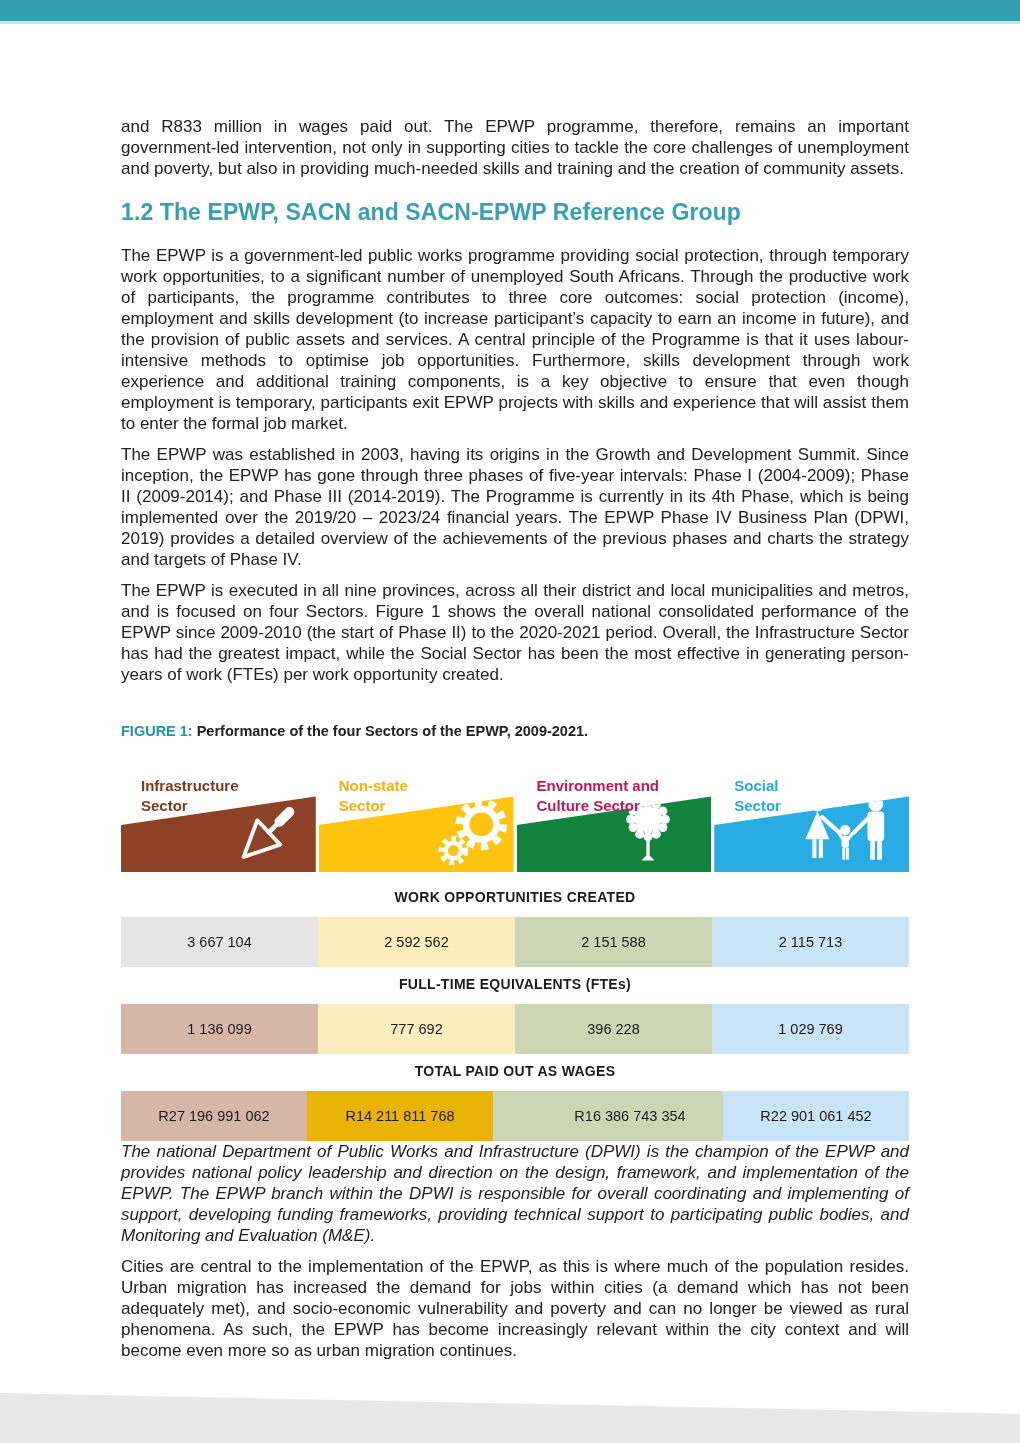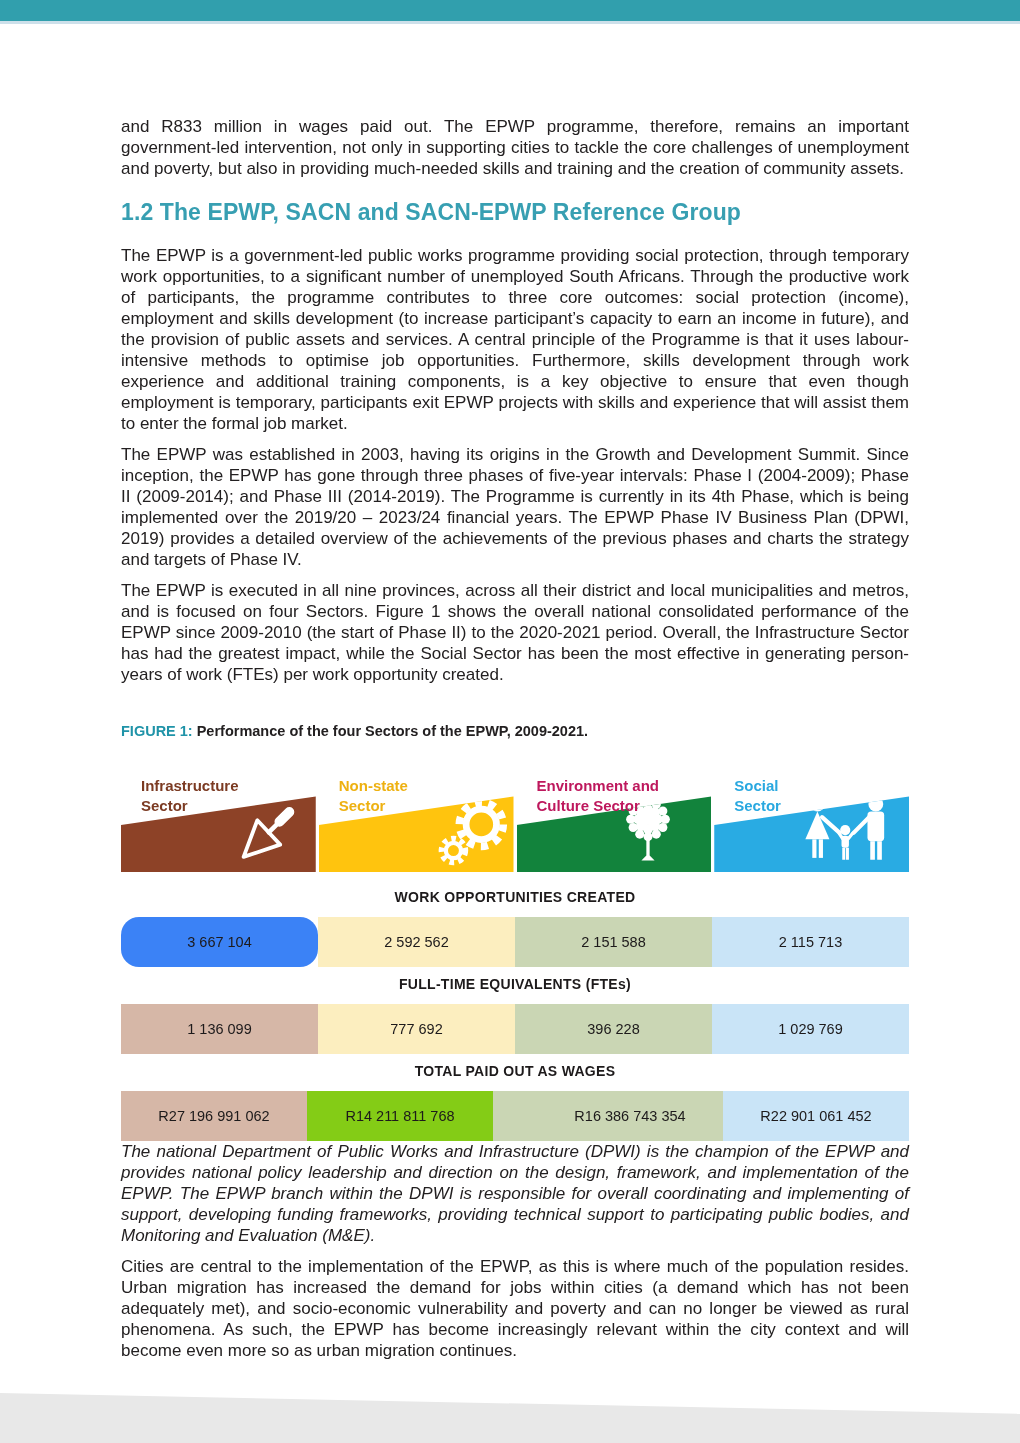--- a/index.html
+++ b/index.html
@@ -148,40 +148,40 @@
             <rect x="79" y="50" width="5" height="20"></rect>
             <rect x="86.5" y="50" width="5" height="20"></rect>
             <path d="M78 24 L61 41" stroke="#ffffff" stroke-width="4.5" stroke-linecap="round"></path>
           </svg>
         </div>
       </div>
     </div>
 
     <div class="tbl-header">WORK OPPORTUNITIES CREATED</div>
     <div class="tbl-row">
-      <div class="tbl-cell" style="background-color: #3b82f6; border-radius: 18px;">3 667 104</div>
+      <div class="tbl-cell" style="background-color: #e5e5e5;">3 667 104</div>
       <div class="tbl-cell" style="background-color: rgb(252, 238, 191);">2 592 562</div>
       <div class="tbl-cell" style="background-color: rgb(202, 214, 180);">2 151 588</div>
       <div class="tbl-cell" style="background-color: rgb(201, 228, 247);">2 115 713</div>
     </div>
     <div class="tbl-gap"></div>
 
     <div class="tbl-header" style="margin-top:0;">FULL-TIME EQUIVALENTS (FTEs)</div>
     <div class="tbl-row">
       <div class="tbl-cell" style="background-color: rgb(214, 183, 167);">1 136 099</div>
       <div class="tbl-cell" style="background-color: rgb(252, 238, 191);">777 692</div>
       <div class="tbl-cell" style="background-color: rgb(202, 214, 180);">396 228</div>
       <div class="tbl-cell" style="background-color: rgb(201, 228, 247);">1 029 769</div>
     </div>
     <div class="tbl-gap"></div>
 
     <div class="tbl-header" style="margin-top:0;">TOTAL PAID OUT AS WAGES</div>
     <div class="tbl-row">
       <div class="tbl-cell" style="background-color: rgb(214, 183, 167);">R27 196 991 062</div>
-      <div class="tbl-cell" style="background-color: #84cc16;">R14 211 811 768</div>
+      <div class="tbl-cell" style="background-color: #eab308;">R14 211 811 768</div>
       <div class="tbl-cell" style="background-color: rgb(202, 214, 180); padding-left: 44px;">R16 386 743 354</div>
       <div class="tbl-cell" style="background-color: rgb(201, 228, 247);">R22 901 061 452</div>
     </div>
 
     <p class="body closing">The national Department of Public Works and Infrastructure (DPWI) is the champion of the EPWP and provides national policy leadership and direction on the design, framework, and implementation of the EPWP. The EPWP branch within the DPWI is responsible for overall coordinating and implementing of support, developing funding frameworks, providing technical support to participating public bodies, and Monitoring and Evaluation (M&amp;E).</p>
     <p class="body">Cities are central to the implementation of the EPWP, as this is where much of the population resides. Urban migration has increased the demand for jobs within cities (a demand which has not been adequately met), and socio-economic vulnerability and poverty and can no longer be viewed as rural phenomena. As such, the EPWP has become increasingly relevant within the city context and will become even more so as urban migration continues.</p>
   </div>
 
   <div class="footer-band" style="background-color: rgb(232, 232, 232);"></div>
   <div class="page-badge" style="background-color: rgb(111, 176, 188);">

